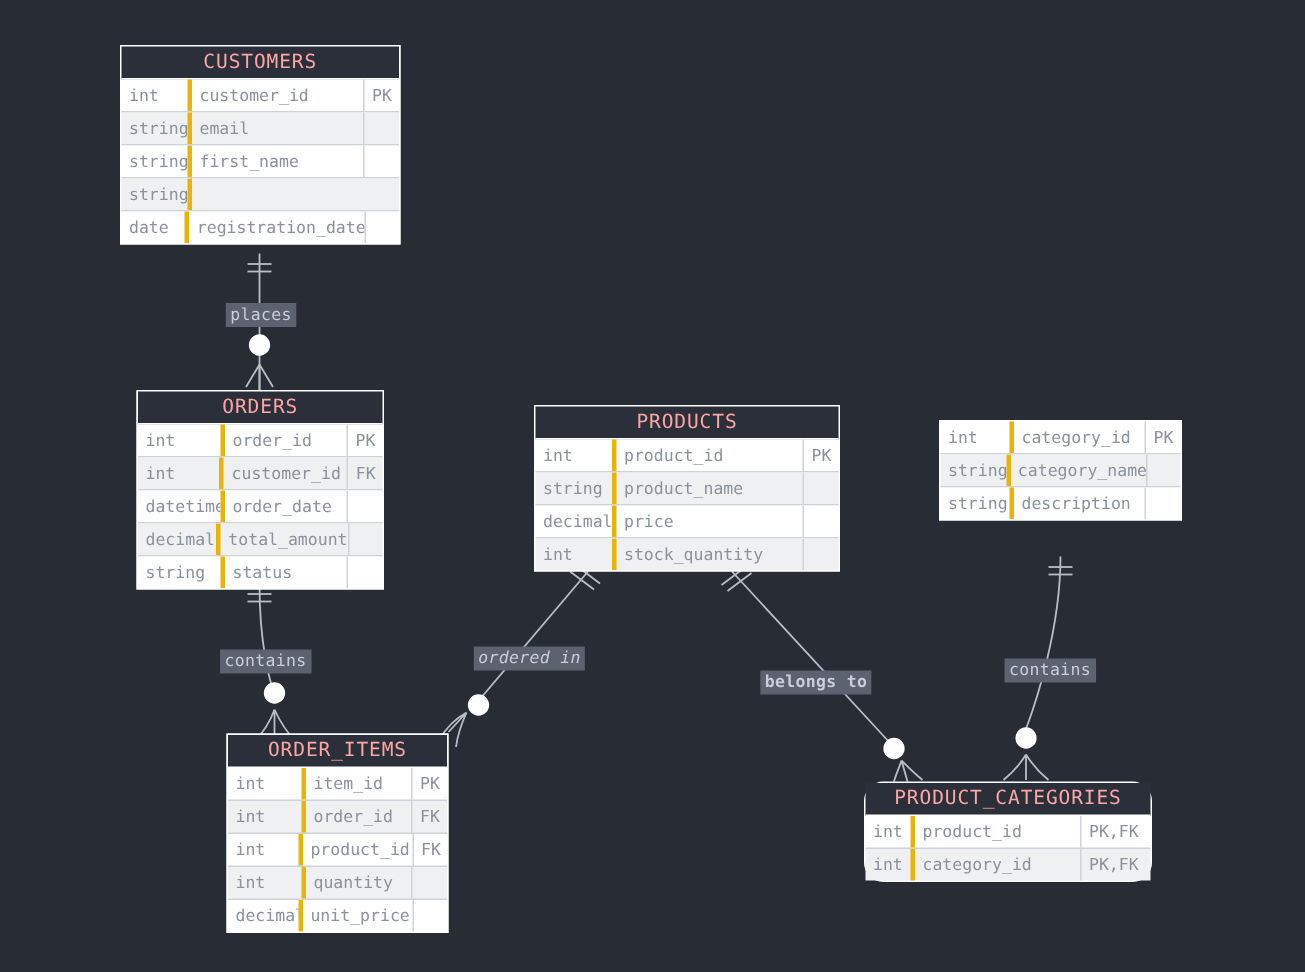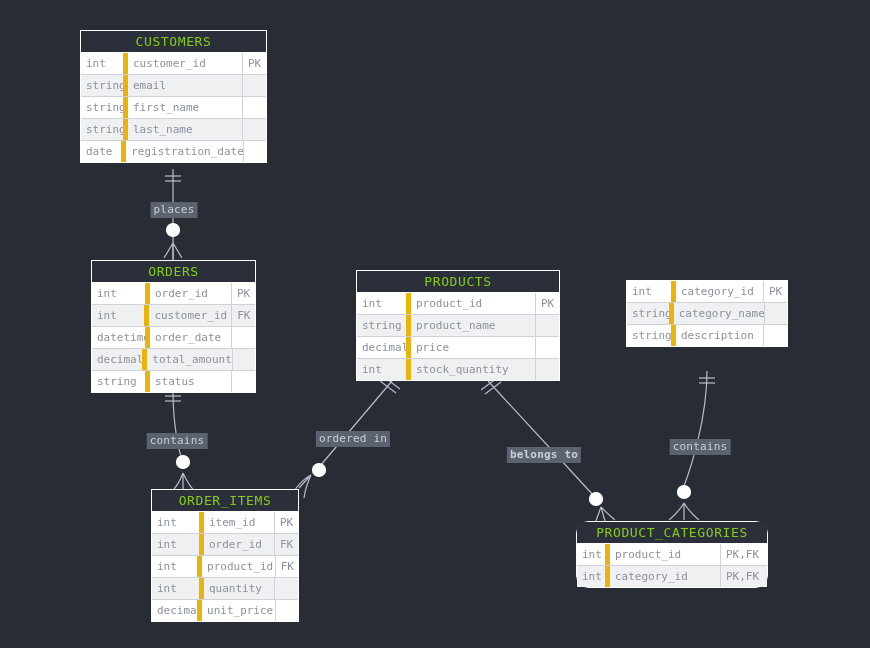--- a/index.html
+++ b/index.html
@@ -29,21 +29,21 @@
     pointer-events: none;
   }
   .entity {
     position: absolute;
     border: 1px solid #ffffff;
     box-sizing: border-box;
     background: #ffffff;
   }
   .entity-title {
     background: #2a2f3a;
-    color: #84cc16;
+    color: #fca5a5;
     text-align: center;
     font-size: 13px;
     line-height: 21px;
     height: 21px;
     letter-spacing: 0.6px;
     border-bottom: 1px solid #ffffff;
     white-space: nowrap;
     overflow: hidden;
   }
   .attr-row {
@@ -56,21 +56,21 @@
   .attr-row.even { background: #eff0f2; }
   .cell {
     font-size: 11px;
     line-height: 21px;
     color: #8b919d;
     padding: 0 5px;
     white-space: nowrap;
     overflow: hidden;
     box-sizing: border-box;
   }
-  .cell-type { border-right: 5px solid #eab308; }
+  .cell-type { border-right: 3px solid #eab308; }
   .cell-name { flex: 1 1 auto; border-right: 1px solid #cfd2d8; }
   .cell-key  { text-align: left; }
   .rel-label {
     position: absolute;
     font-size: 11px;
     line-height: 14px;
     color: #c9ced8;
     background: #5c6270;
     padding: 1px 3px;
     white-space: nowrap;
@@ -142,21 +142,20 @@
           <div class="cell cell-name">email</div>
           <div class="cell cell-key" style="width: 23px;"></div>
         </div>
         <div class="attr-row odd">
           <div class="cell cell-type" style="width: 47px;">string</div>
           <div class="cell cell-name">first_name</div>
           <div class="cell cell-key" style="width: 23px;"></div>
         </div>
         <div class="attr-row even">
           <div class="cell cell-type" style="width: 47px;">string</div>
-          <div class="cell cell-name">last_name</div>
           <div class="cell cell-key" style="width: 23px;"></div>
         </div>
         <div class="attr-row odd">
           <div class="cell cell-type" style="width: 47px;">date</div>
           <div class="cell cell-name">registration_date</div>
           <div class="cell cell-key" style="width: 23px;"></div>
         </div>
       </div>
       <div class="entity" style="left: 91px; top: 260px; width: 165px;">
         <div class="entity-title">ORDERS</div>
@@ -264,17 +263,17 @@
         <div class="attr-row even">
           <div class="cell cell-type" style="width: 33px;">int</div>
           <div class="cell cell-name">category_id</div>
           <div class="cell cell-key" style="width: 46px;">PK,FK</div>
         </div>
       </div>
     </div>
   <div id="labels-layer">
       <div class="rel-label" style="left: 174px; top: 210px;">places</div>
       <div class="rel-label" style="left: 177px; top: 441px;">contains</div>
-      <div class="rel-label" style="left: 353px; top: 439px;">ordered in</div>
+      <div class="rel-label" style="left: 353px; top: 439px; font-style: italic;">ordered in</div>
       <div class="rel-label" style="left: 544px; top: 455px; font-weight: bold;">belongs to</div>
       <div class="rel-label" style="left: 700px; top: 447px;">contains</div>
     </div>
 </div>
 
 </body></html>

